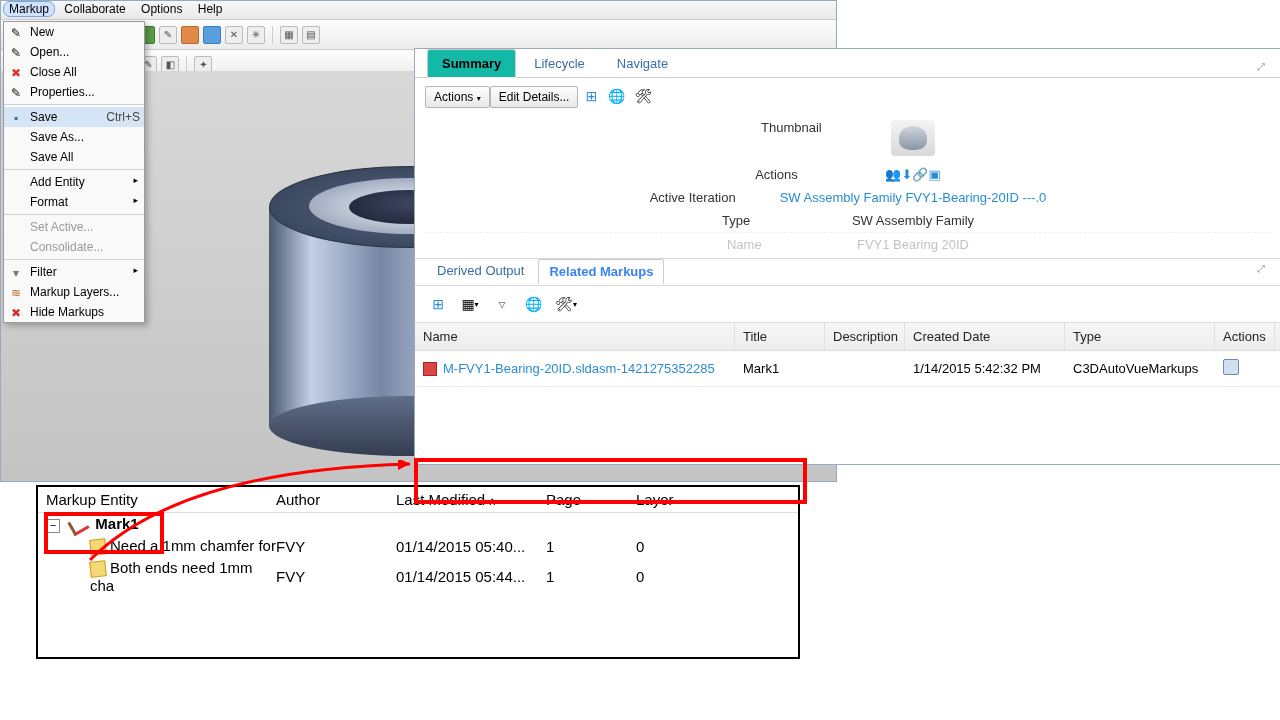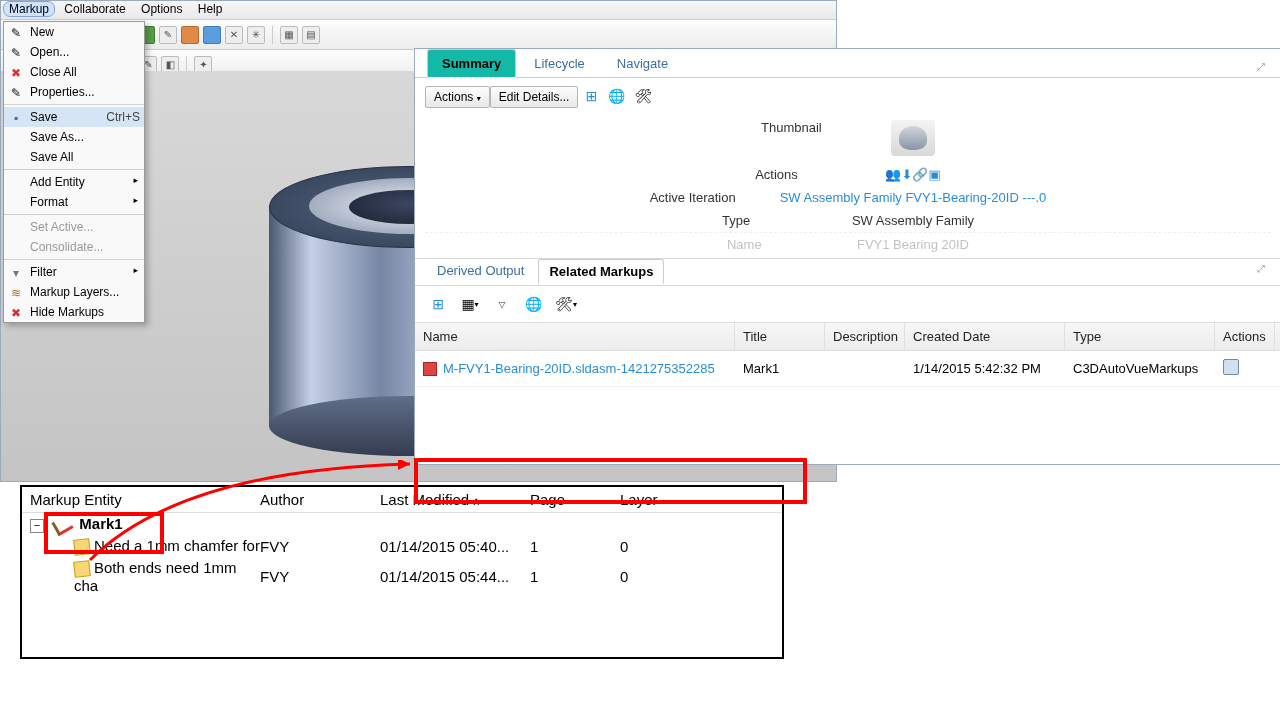--- a/index.html
+++ b/index.html
@@ -229,21 +229,21 @@
     background:#fff;
     font-size:13px;
   }
   .sub-tab {
     padding:4px 10px;
     color:#3a6ea5;
     cursor:pointer;
   }
   .sub-tab.active {
     font-weight:bold;
-    color:#000000;
+    color:#3b82f6;
     border:1px solid #ccc;
     border-bottom:1px solid #fff;
     border-radius:3px 3px 0 0;
     margin-bottom:-1px;
   }
   .sub-toolbar { padding:6px 10px; display:flex; gap:6px;}
   .grid-head, .grid-row {
     display:grid;
     grid-template-columns: 320px 90px 80px 160px 150px 60px;
     align-items:center;
@@ -262,21 +262,21 @@
   .red-box {
     position:absolute;
     border:4px solid #f00;
     pointer-events:none;
     z-index:6;
   }
 
   
   .bottom-panel {
     position:absolute;
-    left:20px; top:485px;
+    left:36px; top:485px;
     width:760px;
     height:170px;
     border:2px solid #000;
     background:#fff;
     z-index:4;
     font-size:15px;
   }
   .bp-head, .bp-row {
     display:grid;
     grid-template-columns: 230px 120px 150px 90px 90px;

